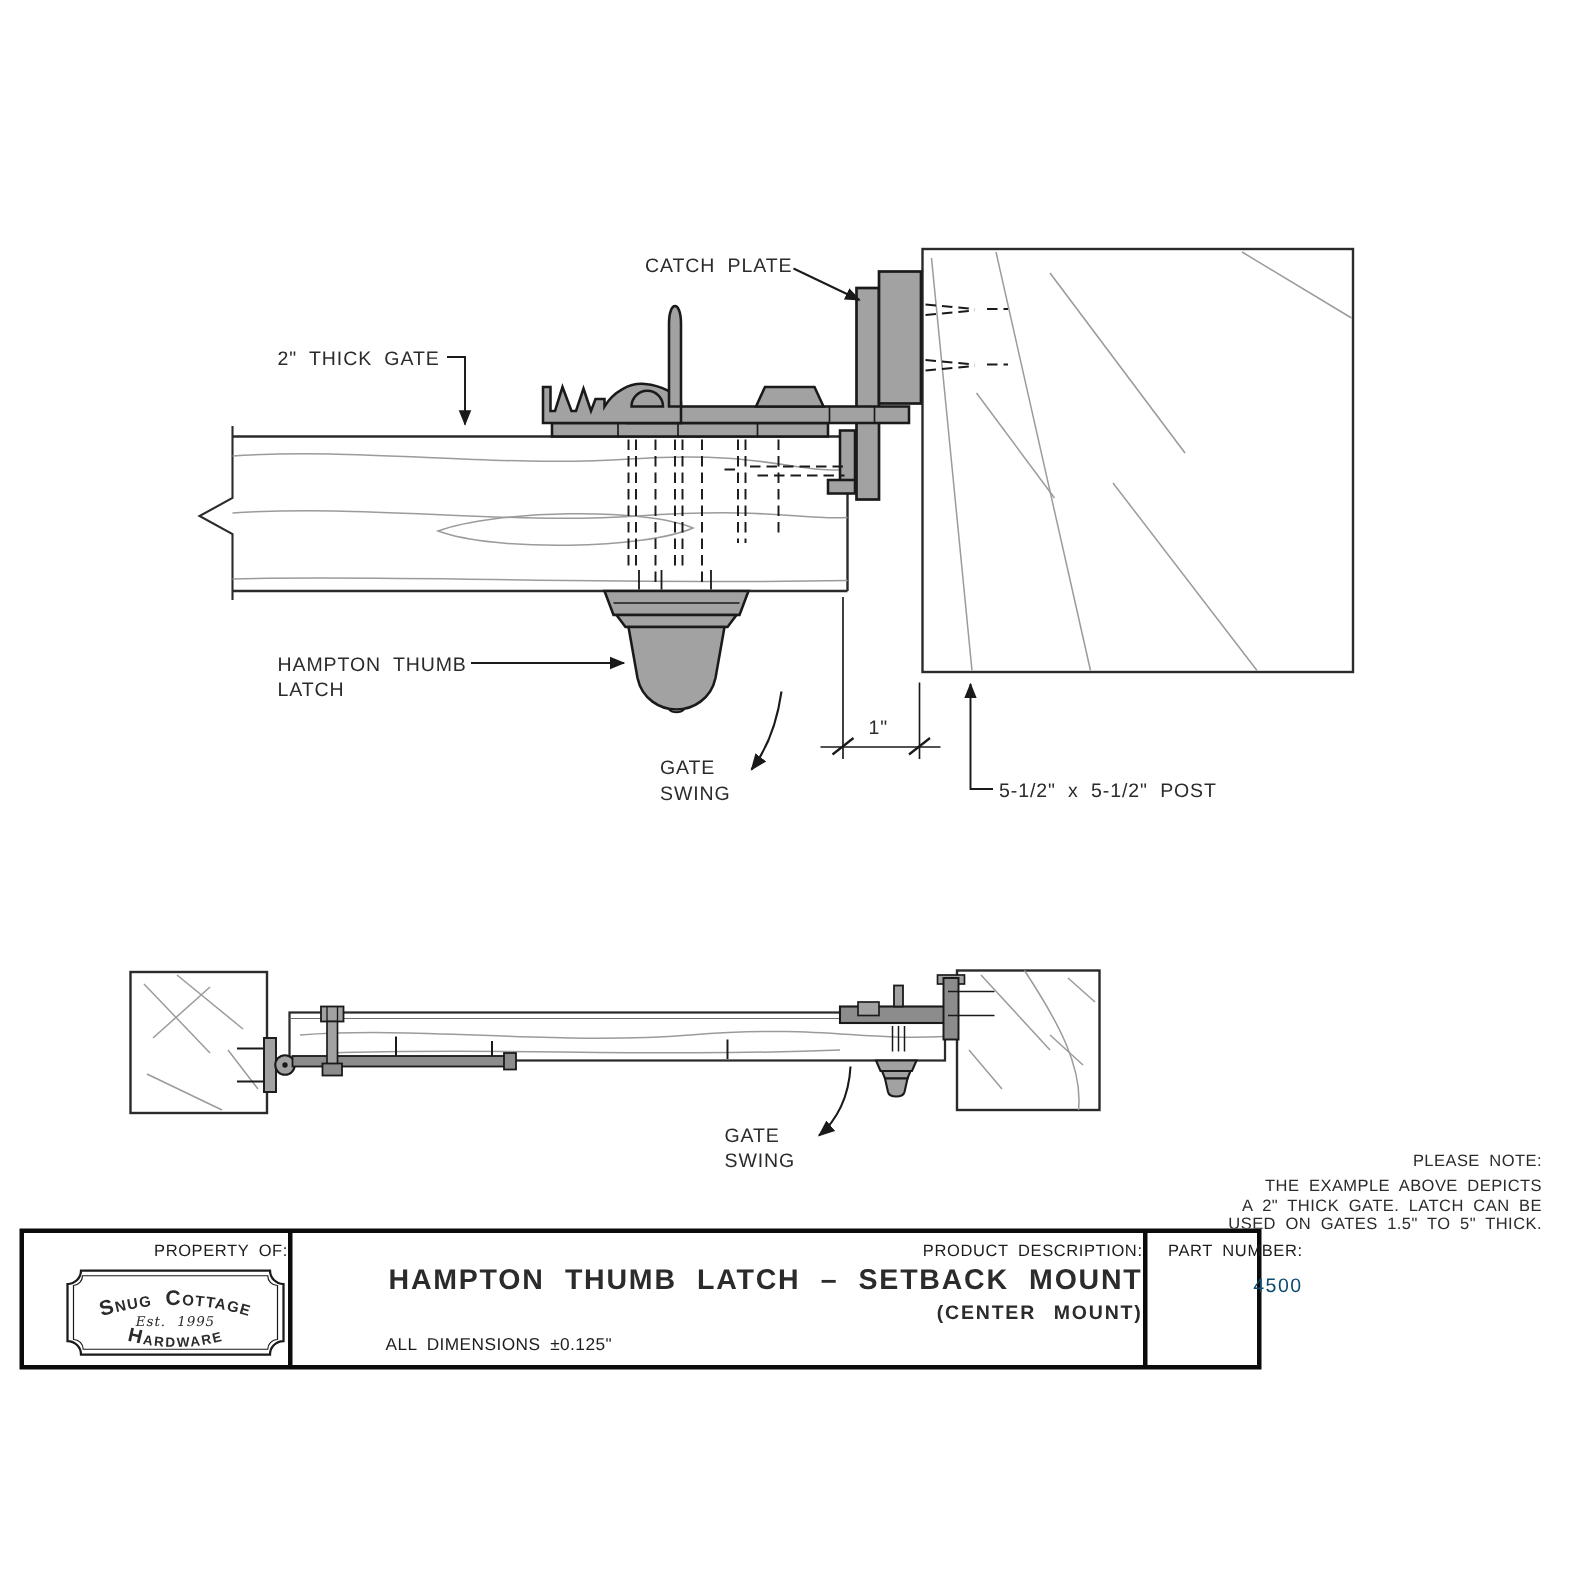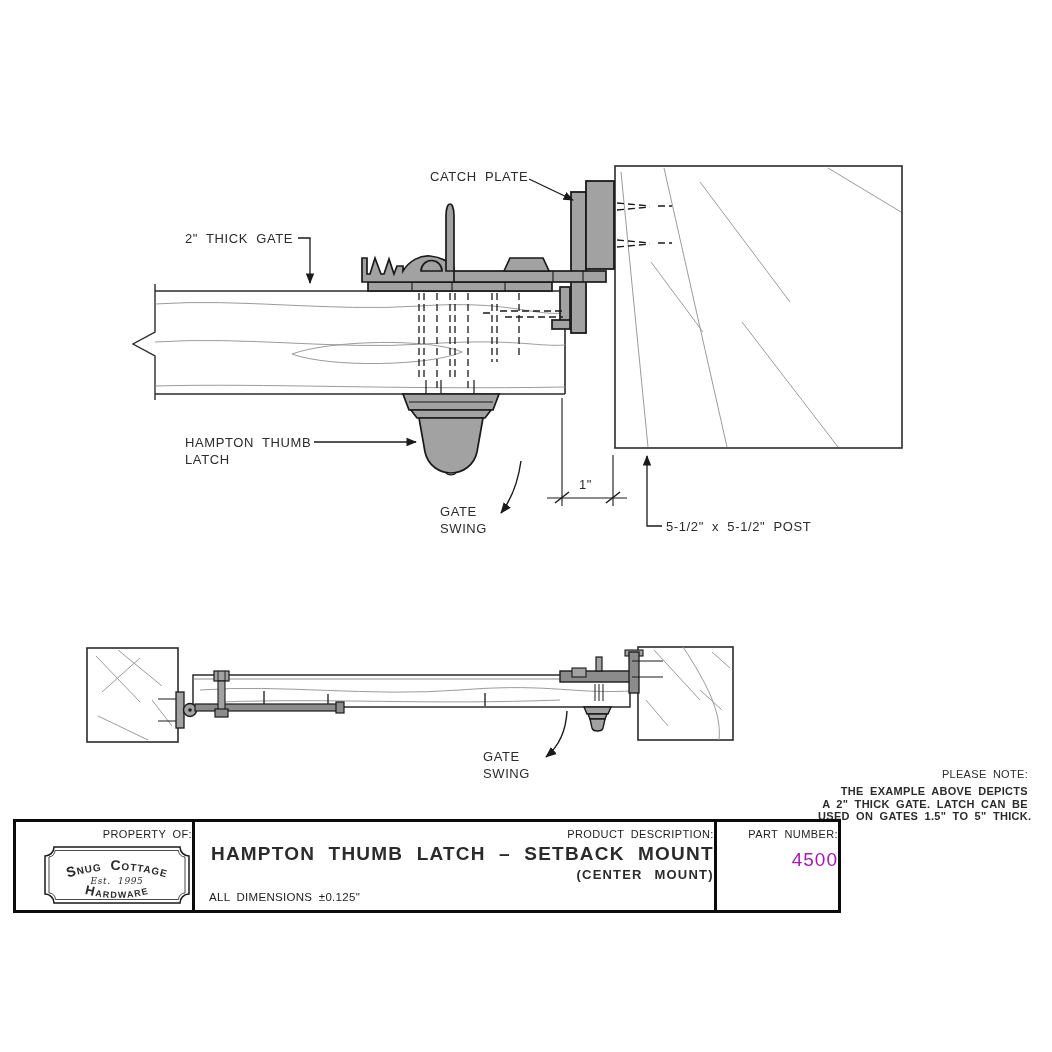--- a/index.html
+++ b/index.html
@@ -6,38 +6,38 @@
   .page{position:relative;width:1052px;height:1052px;background:#fff;overflow:hidden;
         font-family:"Liberation Sans",sans-serif;color:#222;text-align:right;}
   svg text{font-family:"Liberation Sans",sans-serif;fill:#2b2b2b;font-size:13px;
            letter-spacing:.6px;word-spacing:4px;}
   .tv{position:absolute;left:80px;top:150px;}
   .bv{position:absolute;left:60px;top:630px;}
   
   .note{position:absolute;left:818px;top:768px;width:210px;font-size:11px;
         letter-spacing:.3px;word-spacing:3px;color:#2b2b2b;}
   .note-title{margin-bottom:5px;white-space:nowrap;}
-  .note-line{line-height:12.6px;white-space:nowrap;font-weight:bold;}
+  .note-line{line-height:12.6px;white-space:nowrap;}
   
   .tblock{position:absolute;left:13px;top:819px;width:828px;height:94px;
           border:3px solid #0b0b0b;display:flex;background:#fff;box-sizing:border-box;}
   .tcell{position:relative;box-sizing:border-box;}
   .tcell1{width:197px;border-right:3px solid #0b0b0b;}
-  .tcell2{flex:1;border-right:3px solid #0b0b0b;}
+  .tcell2{flex:1;border-right:3px solid #0b0b0b;margin-left:48px;}
   .tcell3{width:194px;}
   .tlabel{font-size:11px;letter-spacing:.4px;word-spacing:3px;padding:6px 0 0 14px;
           color:#1d1d1d;white-space:nowrap;}
   .logo-wrap{margin:2px 0 0 26px;}
   .pd-line1{font-size:19px;letter-spacing:1.2px;word-spacing:7px;color:#2b2b2b;
             padding:3px 0 0 16px;white-space:nowrap;font-weight:bold;}
   .pd-line2{font-size:13px;letter-spacing:1.2px;word-spacing:7px;color:#2b2b2b;
             padding:2px 0 0 306px;white-space:nowrap;font-weight:bold;}
   .alldim{position:absolute;left:14px;bottom:7px;font-size:11.5px;letter-spacing:.3px;
           word-spacing:3px;color:#1d1d1d;white-space:nowrap;}
-  .pn-value{font-size:19px;letter-spacing:1px;padding:9px 0 0 19px;color:#a21caf;}
+  .pn-value{font-size:13px;letter-spacing:1px;padding:9px 0 0 19px;color:#0c4a6e;}
   .logo-main{font-weight:bold;font-size:14px;font-variant:small-caps;letter-spacing:.8px;}
   .logo-main2{font-weight:bold;font-size:13px;font-variant:small-caps;letter-spacing:1.2px;}
   .logo-est{font-family:"DejaVu Serif",serif;font-style:italic;font-size:9px;}
 </style>
 </head>
 <body>
 
 <div class="page">
 
   <svg class="tv" width="880" height="410" viewBox="80 150 880 410">

